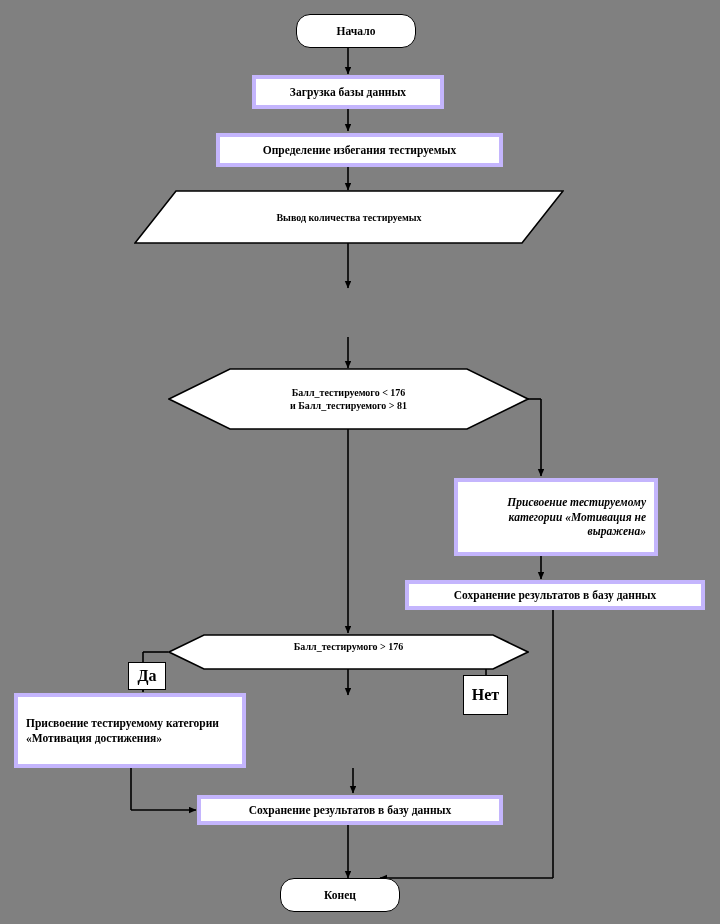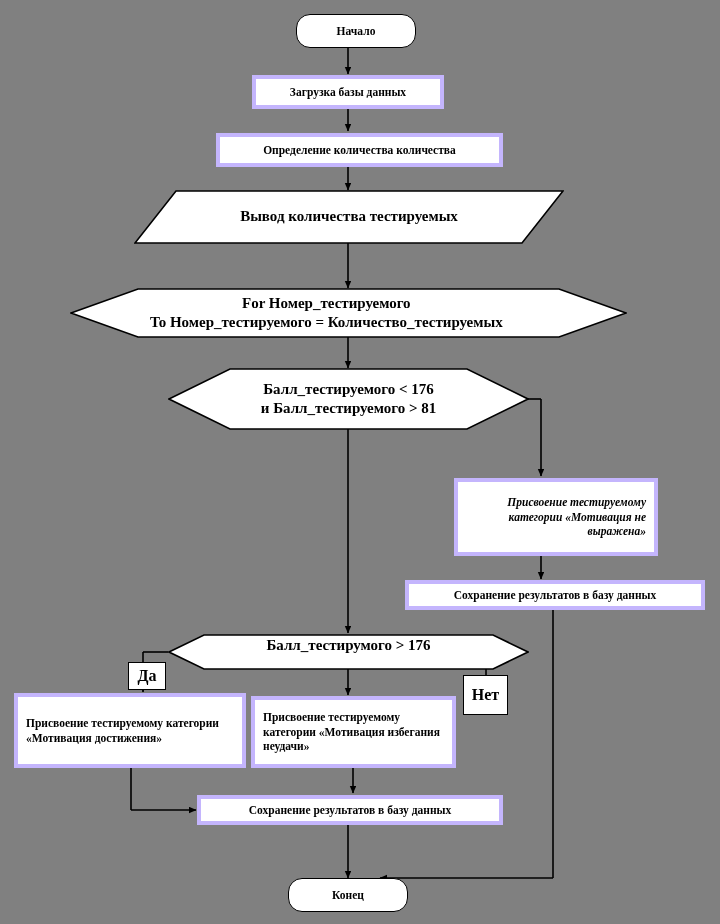--- a/index.html
+++ b/index.html
@@ -57,21 +57,21 @@
     position: absolute;
     left: 0;
     top: 0;
     width: 100%;
     height: 100%;
     display: flex;
     align-items: center;
     justify-content: center;
     text-align: center;
     font-weight: bold;
-    font-size: 15px;
+    font-size: 10px;
     line-height: 1.3;
     color: #000;
     white-space: pre-line;
   }
   .poly-text.left {
     justify-content: flex-start;
     padding-left: 80px;
     box-sizing: border-box;
   }
   #lines {
@@ -135,37 +135,30 @@
 
   <div class="node terminator" style="left:296px; top:14px; width:120px; height:34px;">
     <span>Начало</span>
   </div>
 
   <div class="node rect" style="left:252px; top:75px; width:192px; height:34px;">
     <span>Загрузка базы данных</span>
   </div>
 
   <div class="node rect" style="left:216px; top:133px; width:287px; height:34px;">
-    <span>Определение количества количества</span>
+    <span>Определение избегания тестируемых</span>
   </div>
 
   <div class="poly-wrap" style="left:134px; top:190px; width:430px; height:54px;">
     <svg width="430" height="54" viewBox="0 0 430 54">
       <polygon points="42,1 429,1 388,53 1,53" fill="#ffffff" stroke="#000000" stroke-width="1.6"></polygon>
     </svg>
     <div class="poly-text">Вывод количества тестируемых</div>
   </div>
 
-  <div class="poly-wrap" style="left:70px; top:288px; width:557px; height:50px;">
-    <svg width="557" height="50" viewBox="0 0 557 50">
-      <polygon points="1,25 68,1 489,1 556,25 489,49 68,49" fill="#ffffff" stroke="#000000" stroke-width="1.6"></polygon>
-    </svg>
-    <div class="poly-text left">For Номер_тестируемого
-To Номер_тестируемого = Количество_тестируемых</div>
-  </div>
 
   <div class="poly-wrap" style="left:168px; top:368px; width:361px; height:62px;">
     <svg width="361" height="62" viewBox="0 0 361 62">
       <polygon points="1,31 62,1 299,1 360,31 299,61 62,61" fill="#ffffff" stroke="#000000" stroke-width="1.6"></polygon>
     </svg>
     <div class="poly-text">Балл_тестируемого &lt; 176
 и Балл_тестируемого &gt; 81</div>
   </div>
 
   <div class="node rect" style="left:454px; top:478px; width:204px; height:78px; padding:4px 8px; justify-content:flex-start; text-align:right;font-style:italic;">
@@ -188,25 +181,22 @@
   </div>
 
   <div class="node label-box" style="left:463px; top:675px; width:45px; height:40px;">
     <span>Нет</span>
   </div>
 
   <div class="node rect" style="left:14px; top:693px; width:232px; height:75px; padding:4px 8px; justify-content:flex-start; text-align:left;">
     <span>Присвоение тестируемому категории «Мотивация достижения»</span>
   </div>
 
-  <div class="node rect" style="left:251px; top:696px; width:205px; height:72px; padding:4px 8px; justify-content:flex-start; text-align:left;">
-    <span>Присвоение тестируемому категории «Мотивация избегания неудачи»</span>
-  </div>
 
   <div class="node rect" style="left:197px; top:795px; width:306px; height:30px;">
     <span>Сохранение результатов в базу данных</span>
   </div>
 
-  <div class="node terminator" style="left:288px; top:878px; width:120px; height:34px;">
+  <div class="node terminator" style="left:280px; top:878px; width:120px; height:34px;">
     <span>Конец</span>
   </div>
 
 </div>
 
 </body></html>

